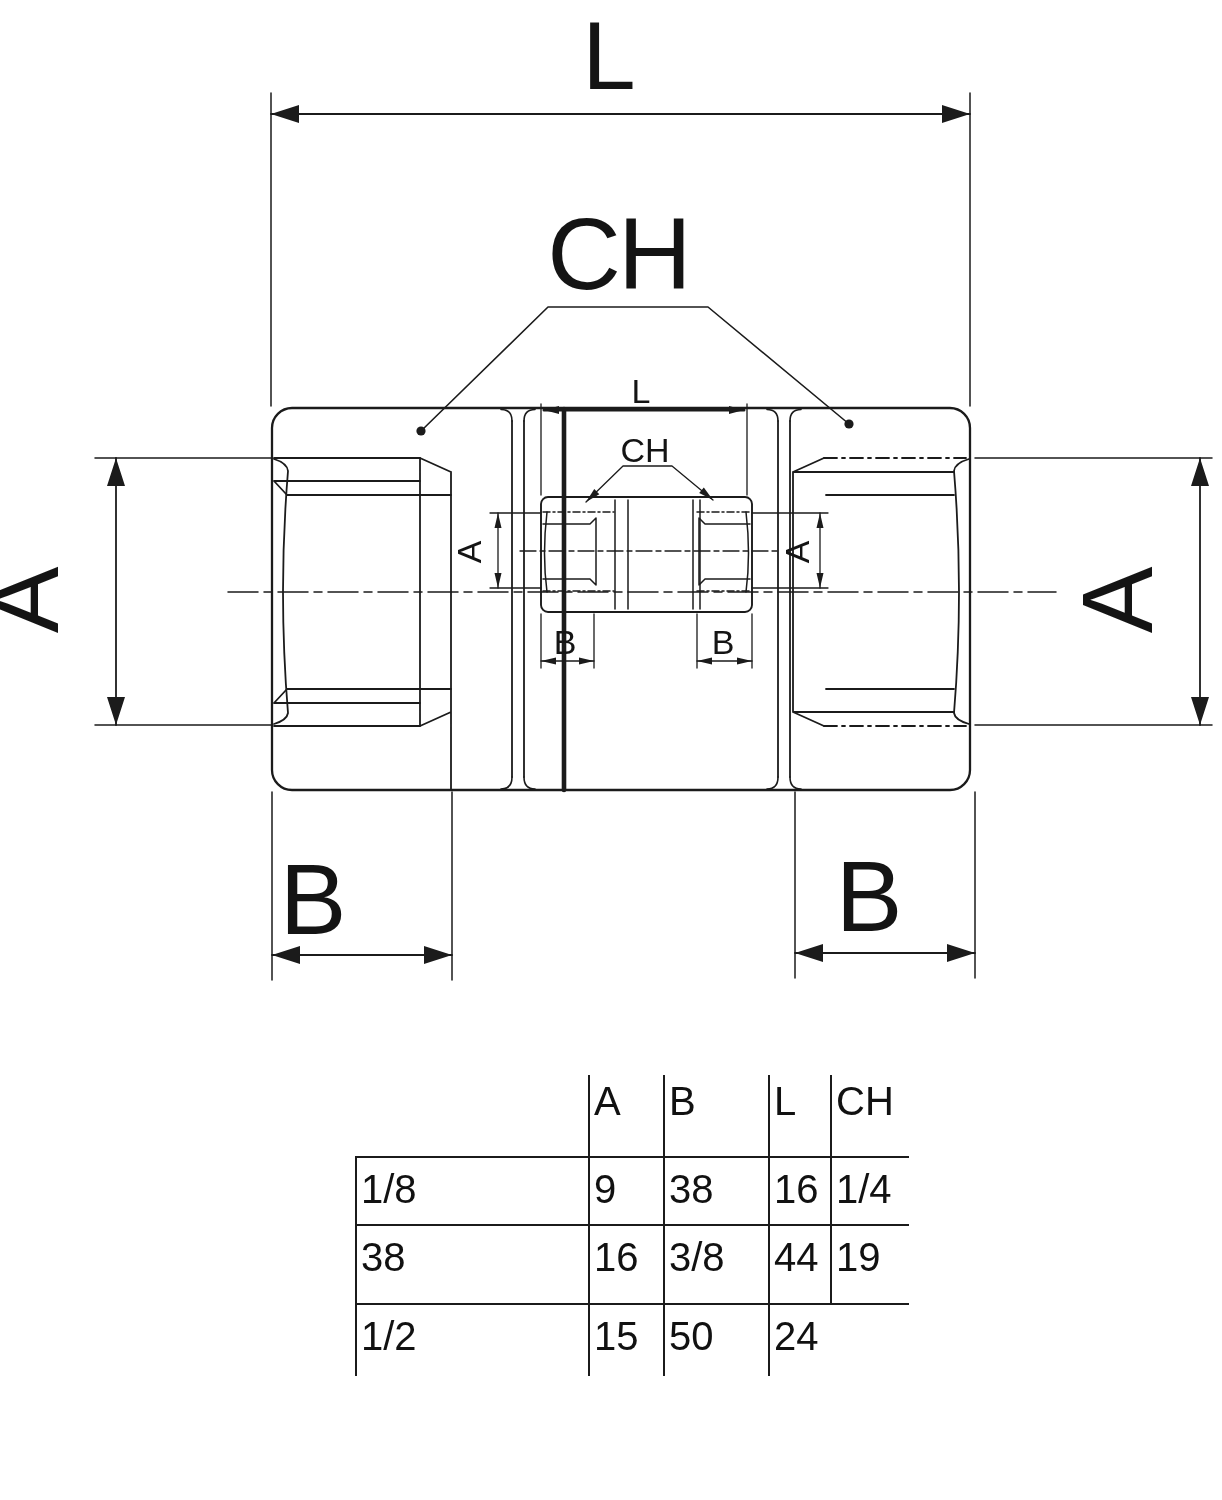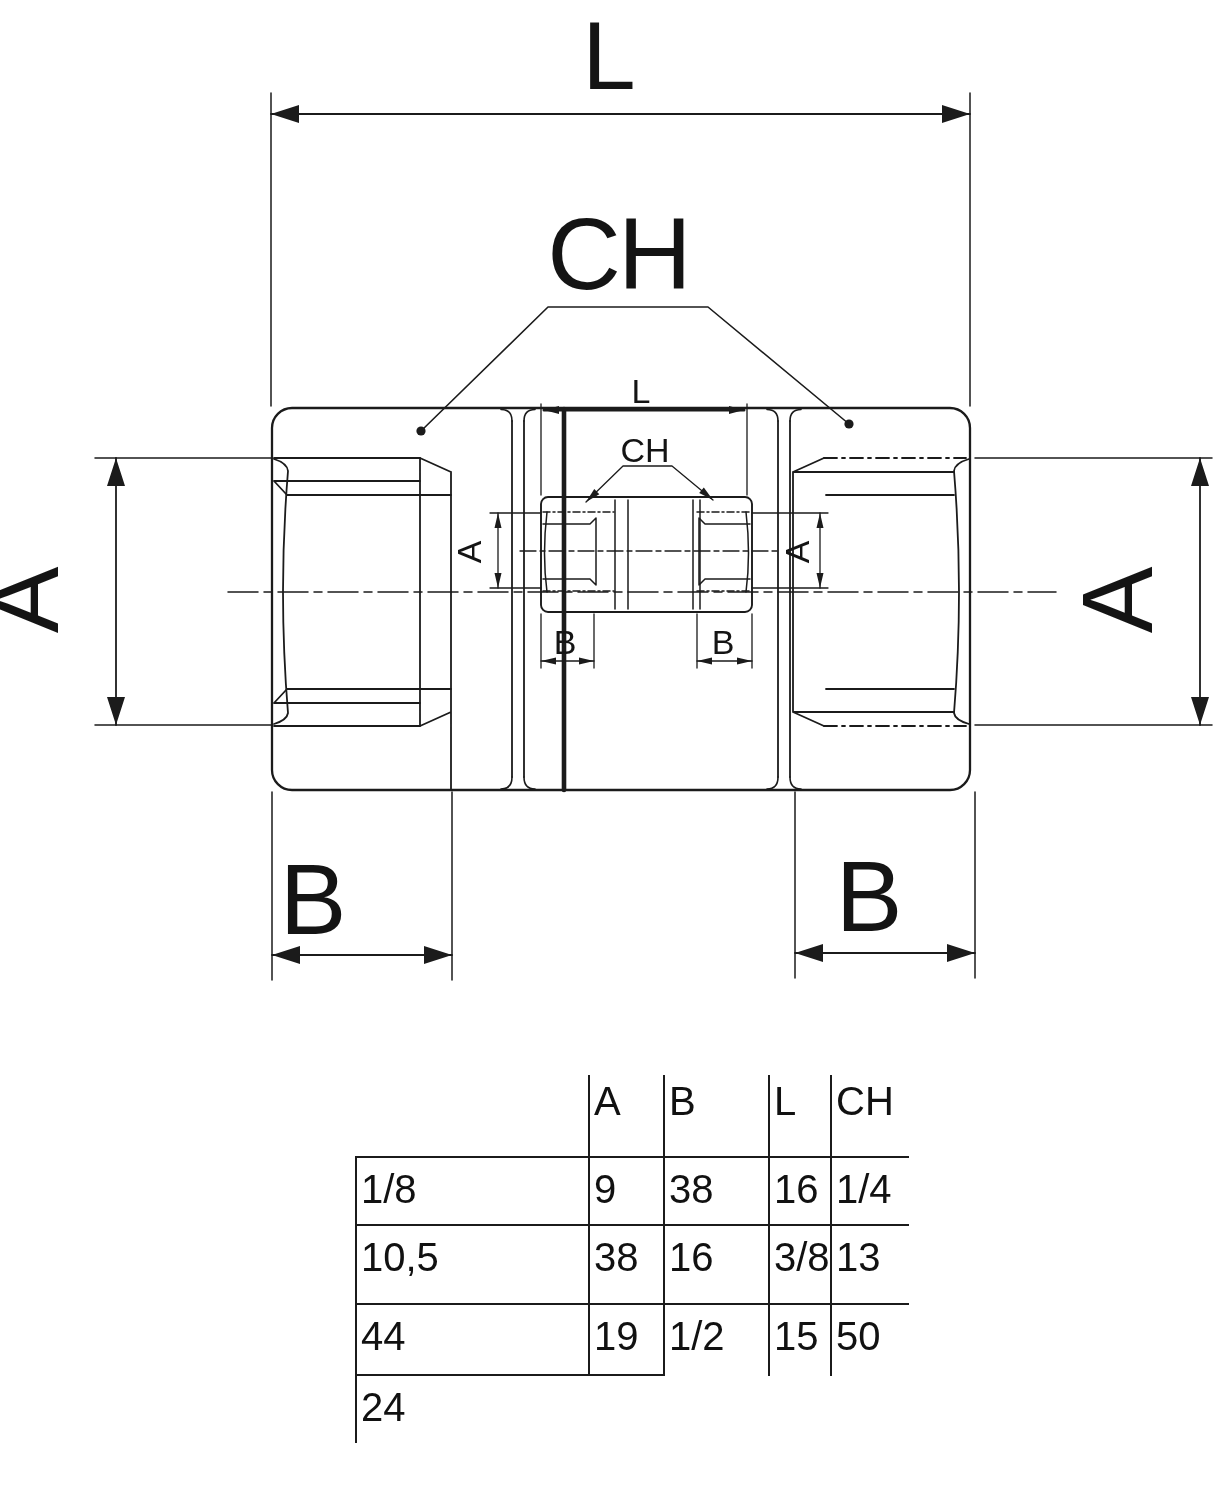--- a/index.html
+++ b/index.html
@@ -152,26 +152,24 @@
     <div class="c hd hline vline">B</div>
     <div class="c hd hline vline">L</div>
     <div class="c hd hline vline">CH</div>
 
     <div class="c hline vline">1/8</div>
     <div class="c hline vline">9</div>
     <div class="c hline vline">38</div>
     <div class="c hline vline">16</div>
 
     <div class="c hline vline">1/4</div>
-    <div class="c hline vline">10,5</div>
     <div class="c hline vline">38</div>
     <div class="c hline vline">16</div>
 
     <div class="c hline vline">3/8</div>
-    <div class="c hline vline">13</div>
     <div class="c hline vline">44</div>
     <div class="c hline vline">19</div>
 
     <div class="c vline">1/2</div>
     <div class="c vline">15</div>
     <div class="c vline">50</div>
     <div class="c vline">24</div>
   </div>
 
 </div>

